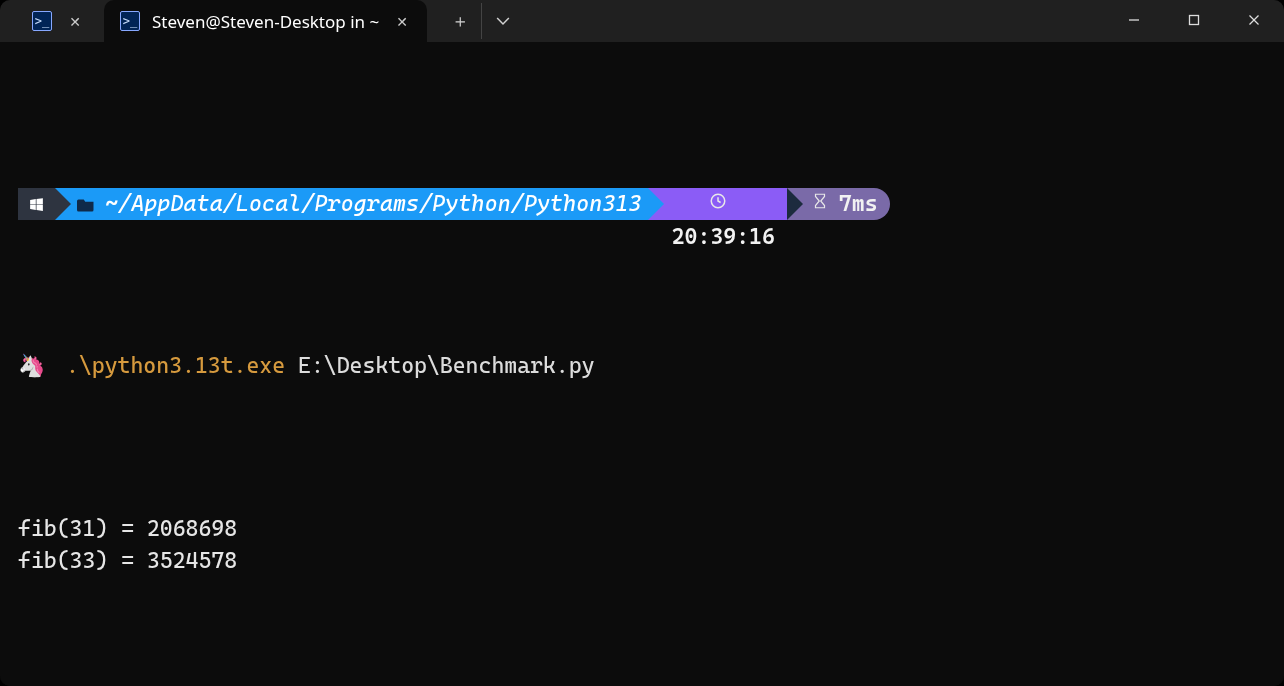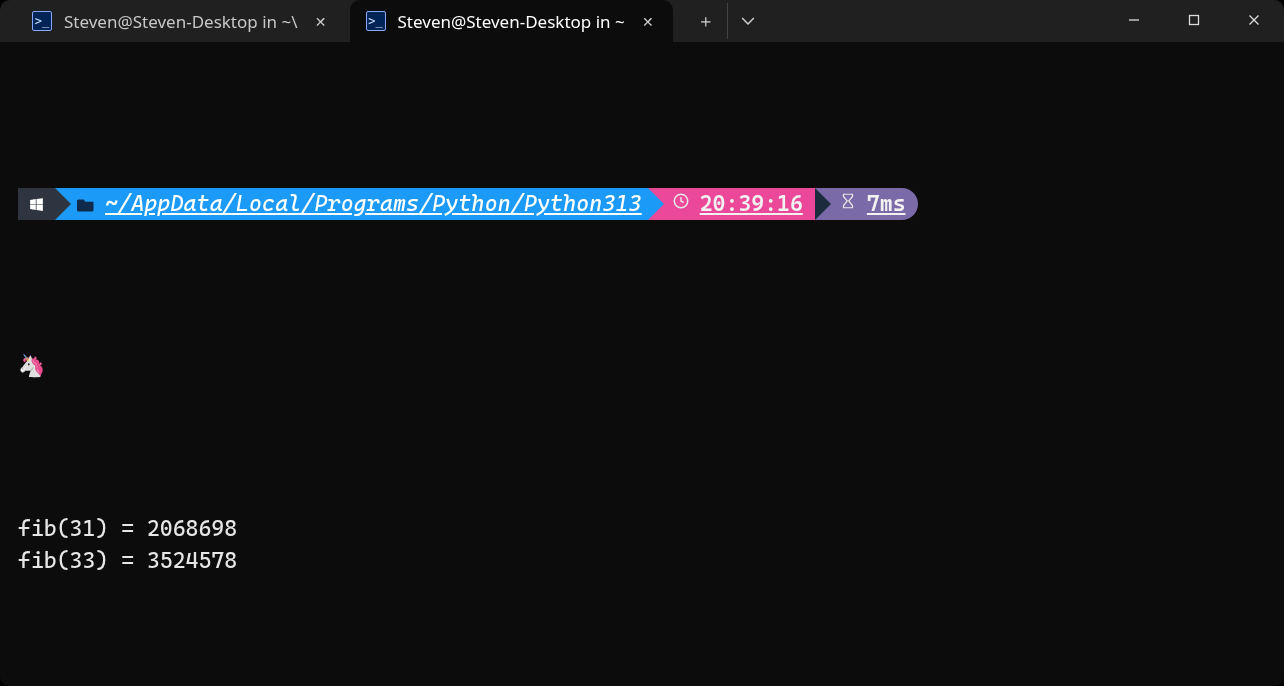--- a/index.html
+++ b/index.html
@@ -116,25 +116,24 @@
     font-size: 22px;
     white-space: nowrap;
     margin-bottom: 0;
   }
   .seg {
     display: flex;
     align-items: center;
     height: 32px;
     padding: 0 12px 0 12px;
     position: relative;
-    text-decoration: underline;
   }
   .seg.os   { background: #2e3440; color: #fff; padding: 0 10px; }
   .seg.path { background: #1b9af7; color: #ffffff; padding-left: 22px; padding-right: 6px; }
-  .seg.time { background: #ec4899; color: #f2f2f2; padding-left: 24px; }
+  .seg.time { background: #8b5cf6; color: #f2f2f2; padding-left: 24px; flex-direction: column; }
   .seg.dur  { background: #7a6aa8; color: #f2f2f2; padding-left: 24px; border-radius: 0 16px 16px 0; justify-content: center; }
   .seg .arrow-r {
     position: absolute;
     right: -16px; top: 0;
     width: 0; height: 0;
     border-top: 16px solid transparent;
     border-bottom: 16px solid transparent;
     z-index: 2;
   }
   .seg.os .arrow-r   { border-left: 16px solid #2e3440; }
@@ -169,21 +168,20 @@
 <body>
 
 <div class="window">
 
   <div class="titlebar">
     <div class="tablist">
       <div class="tab inactive">
         <span class="ps-icon">
             <span>&gt;_</span>
           </span>
-        <span class="tab-title">Steven@Steven-Desktop in ~\</span>
         <span class="close">✕</span>
       </div>
       <div class="tab active">
         <span class="ps-icon">
             <span>&gt;_</span>
           </span>
         <span class="tab-title">Steven@Steven-Desktop in ~</span>
         <span class="close">✕</span>
       </div>
       <div class="newtab-group">
@@ -250,20 +248,21 @@
               <path d="M6 3 H18 V6 L13 12 L18 18 V21 H6 V18 L11 12 L6 6 Z" stroke="#e8e8e8" stroke-width="1.6" fill="none"></path>
             </svg>
         </span>
         <span>7ms</span>
       </div>
     </div>
 
     
     <div class="executed">
       <span class="prompt-ic">🦄</span>
+      <span class="cmd"><span class="exe">.\python3.13t.exe</span> <span class="arg">E:\Desktop\Benchmark.py</span></span>
     </div>
 
     
     <div id="fib-out"><div class="out-line">fib(31) = 2068698</div><div class="out-line">fib(33) = 3524578</div></div>
     
     
 
     
     
 

